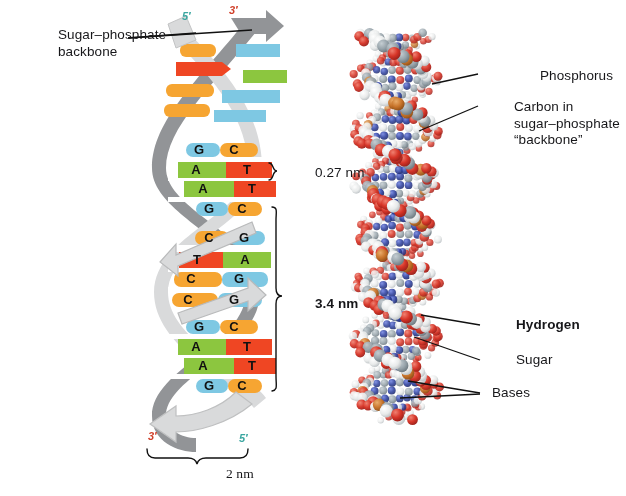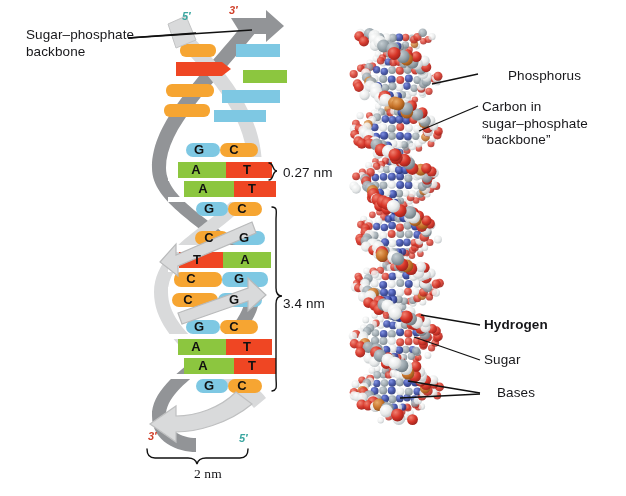--- a/index.html
+++ b/index.html
@@ -2,29 +2,29 @@
 <html><head>
 <meta charset="utf-8">
 <style>
   html,body{margin:0;padding:0;background:#ffffff;}
   body{width:626px;height:496px;position:relative;overflow:hidden;
        font-family:"Liberation Sans", sans-serif;color:#1a1a1a;}
   .stage{position:absolute;inset:0;width:626px;height:496px;}
   svg.layer{position:absolute;left:0;top:0;width:626px;height:496px;}
 
   .lbl{position:absolute;font-size:13.5px;line-height:16.5px;color:#17171a;
-       white-space:pre;letter-spacing:.1px;}
+       white-space:pre;letter-spacing:.1px;margin-left:32px;}
   .lbl.sp{left:26px;top:27px;}
   .lbl.phos{left:508px;top:68px;}
   .lbl.carb{left:482px;top:99px;}
   .lbl.hyd{left:484px;top:317px;font-weight:bold;}
   .lbl.oxy{left:484px;top:352px;}
-  .lbl.bas{left:497px;top:385px;}
+  .lbl.bas{left:460px;top:385px;}
   .lbl.n034{left:283px;top:165px;}
-  .lbl.n34{left:283px;top:296px;}
+  .lbl.n34{left:283px;top:296px;font-weight:bold;}
   .lbl.n2{left:194px;top:466px;font-family:Liberation Serif, serif;}
 
   .prime{position:absolute;font-size:11px;font-style:italic;font-weight:bold;}
   .prime.t5{left:182px;top:10px;color:#3aa6a0;}
   .prime.t3{left:229px;top:4px;color:#d0402a;}
   .prime.b3{left:148px;top:430px;color:#d0402a;}
   .prime.b5{left:239px;top:432px;color:#3aa6a0;}
 
   .wm{position:absolute;right:12px;top:458px;font-size:15px;color:#dcdcdc;
       font-family:"DejaVu Sans", sans-serif;letter-spacing:1px;}

